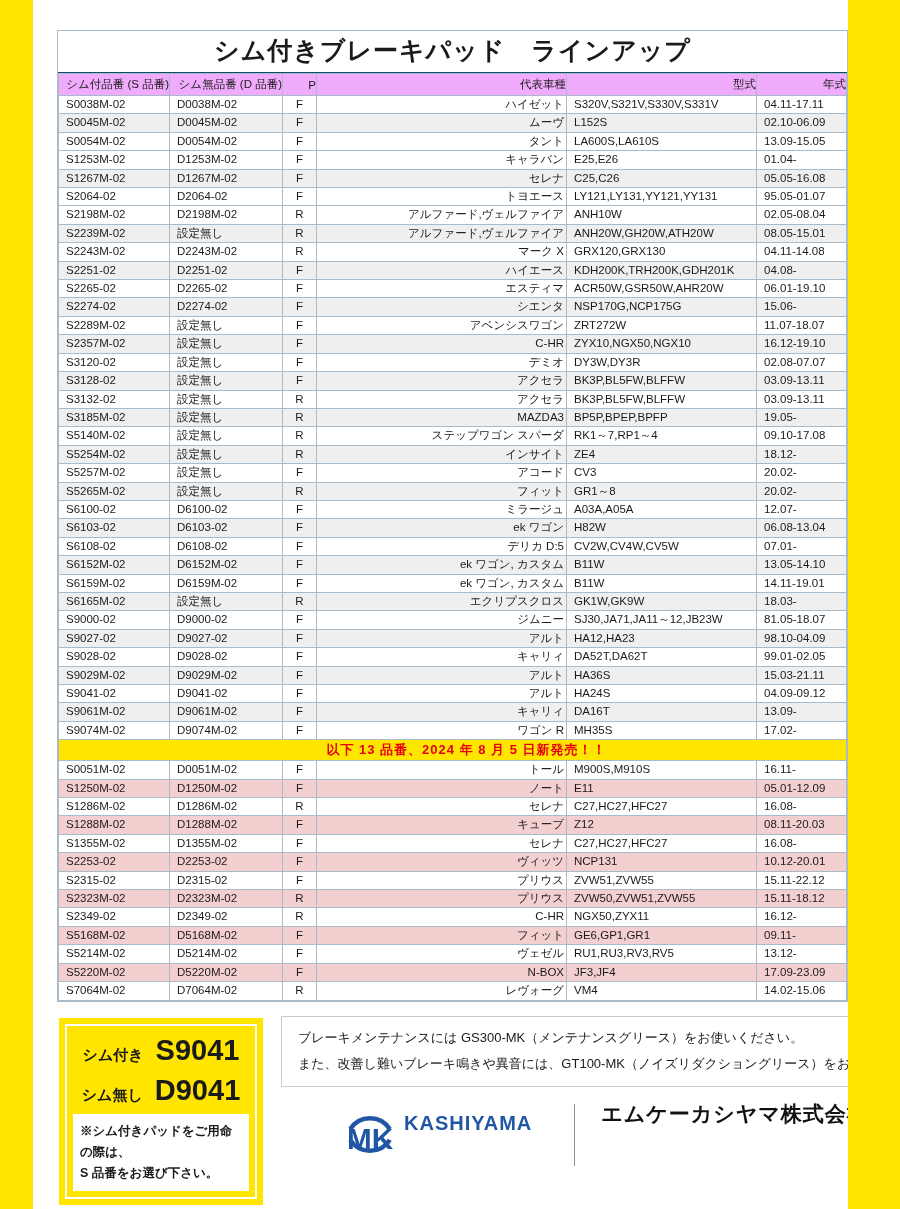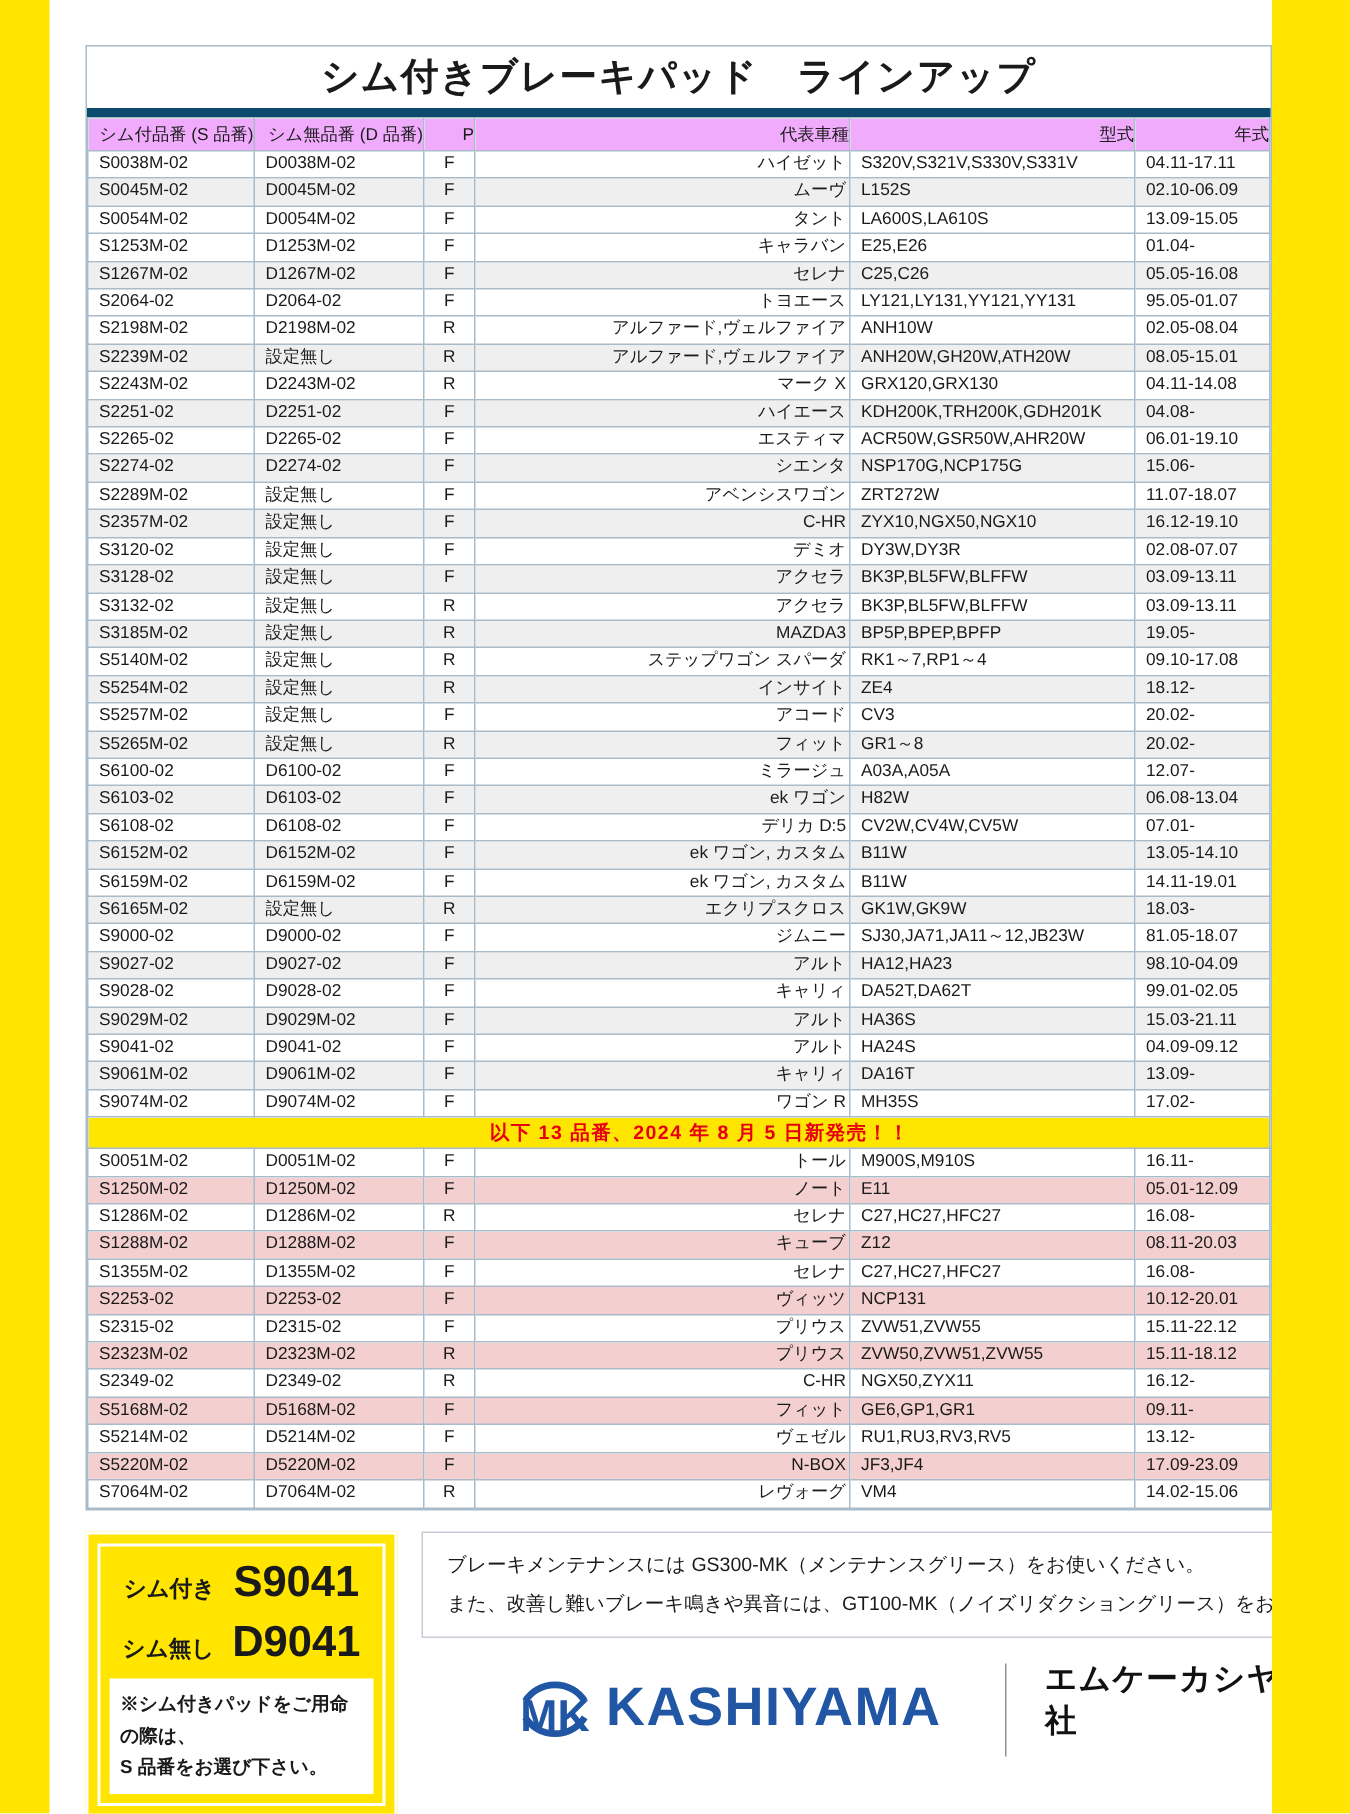--- a/index.html
+++ b/index.html
@@ -21,21 +21,21 @@
     margin: 30px 0 0 57px;
     width: 791px;
     background: #ffffff;
     border: 1px solid #a9bac9;
   }
   .title {
     font-size: 25px;
     font-weight: bold;
     text-align: center;
     padding: 3px 0 5px 0;
-    border-bottom: 6px solid #0c4a6e;
+    border-bottom: 1px solid #0c4a6e;
     letter-spacing: 1px;
   }
   table { width: 100%; border-collapse: collapse; table-layout: fixed; }
   th, td { border: 1px solid #a9bac9; overflow: hidden; white-space: nowrap; }
   th {
     background: #f0abfc;
     font-size: 11.5px;
     font-weight: normal;
     height: 22px;
     text-align: right;
@@ -95,21 +95,21 @@
     border: 1px solid #c7ccd4;
     padding: 8px 16px;
     font-size: 13px;
     line-height: 2.05;
     color: #1a1a1a;
     white-space: nowrap;
   }
   .brand-row { display: flex; align-items: center; margin-top: 12px; height: 72px; }
   .logo { display: flex; align-items: flex-start; margin-left: 62px; }
   .wordmark {
-    font-size: 36px;
+    font-size: 20px;
     font-weight: bold;
     color: #2156a5;
     letter-spacing: 1px;
     margin-left: 7px;
   }
   .brand-divider { width: 1px; height: 62px; background: #8f8f8f; margin-left: 42px; }
   .company {
     font-size: 21px;
     font-weight: bold;
     color: #111;

